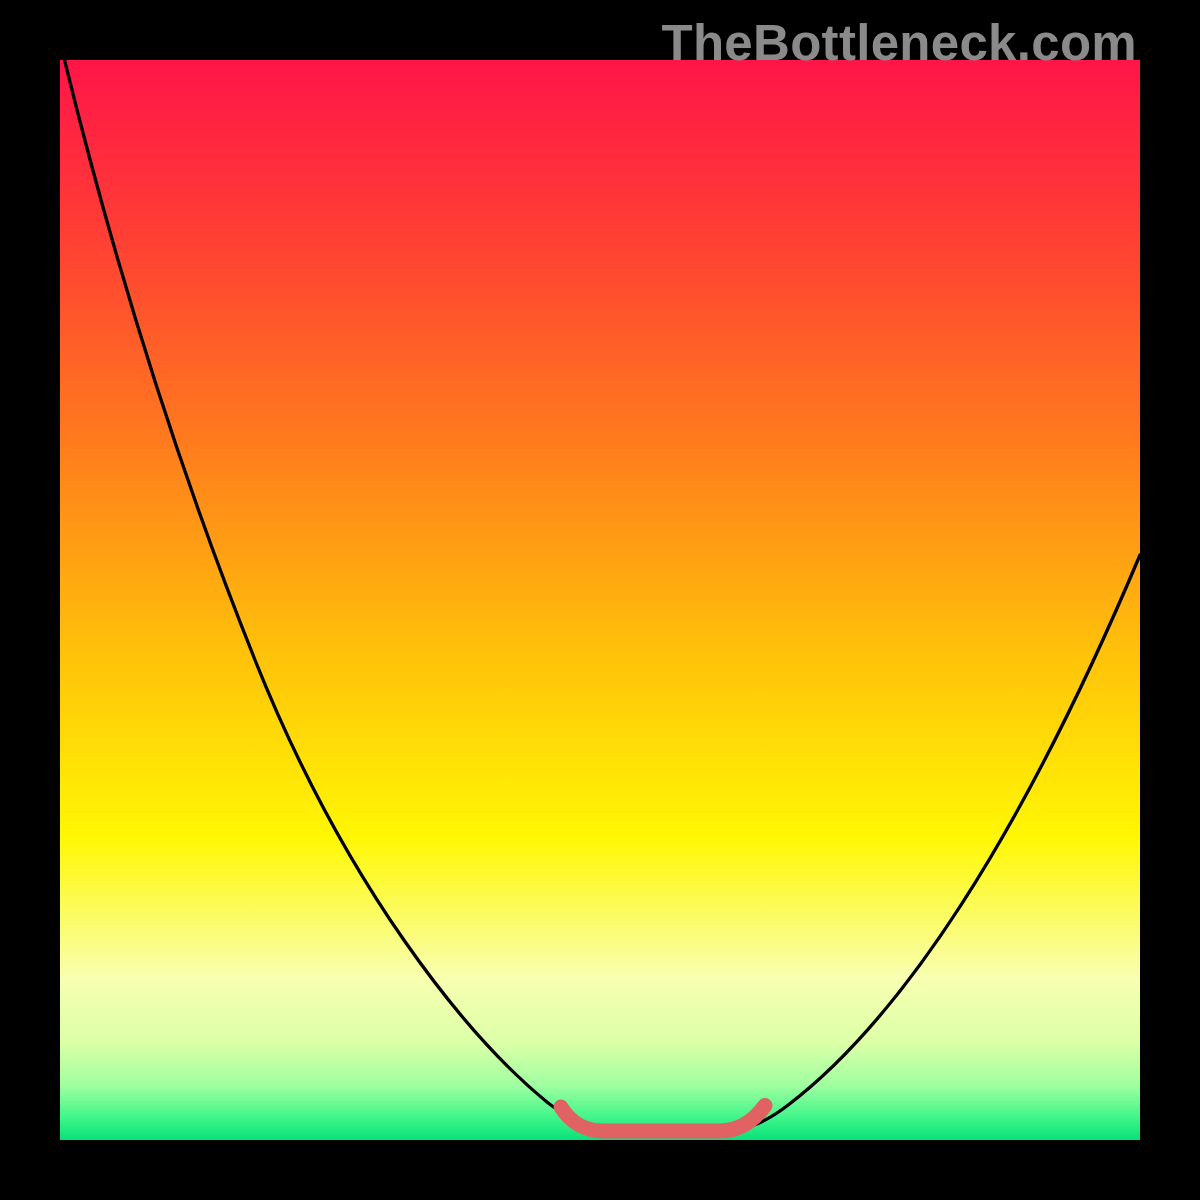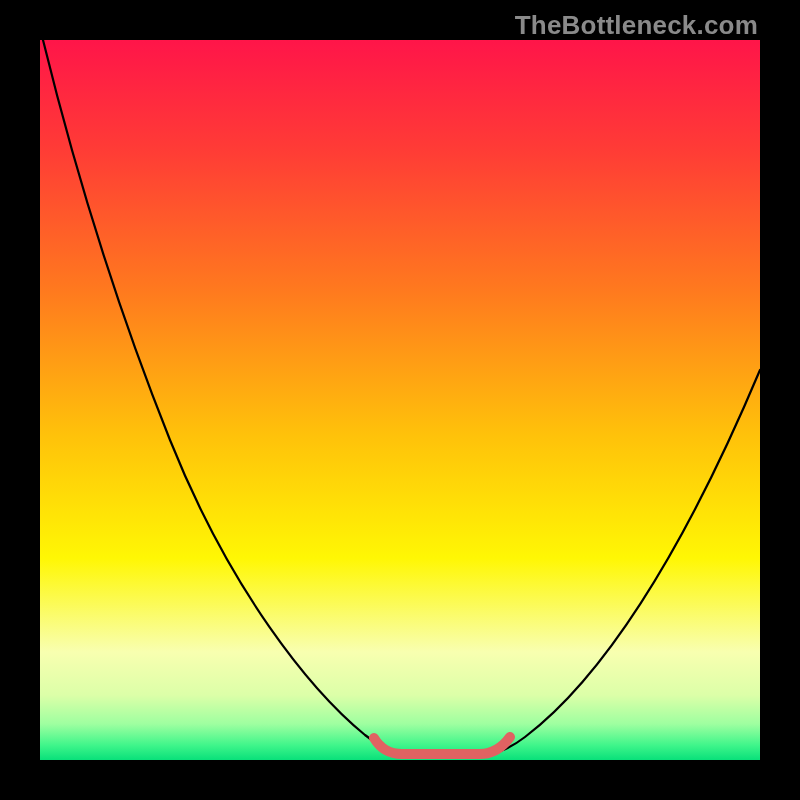--- a/index.html
+++ b/index.html
@@ -15,21 +15,21 @@
     left: 40px;
     top: 40px;
     width: 720px;
     height: 720px;
   }
   .watermark {
     position: absolute;
     top: 10px;
     right: 42px;
     font-family: Arial, Helvetica, sans-serif;
-    font-size: 26px;
+    font-size: 34px;
     font-weight: bold;
     color: #8a8a8a;
     letter-spacing: 0.2px;
   }
   svg.curve {
     position: absolute;
     left: 40px;
     top: 40px;
     width: 720px;
     height: 720px;

